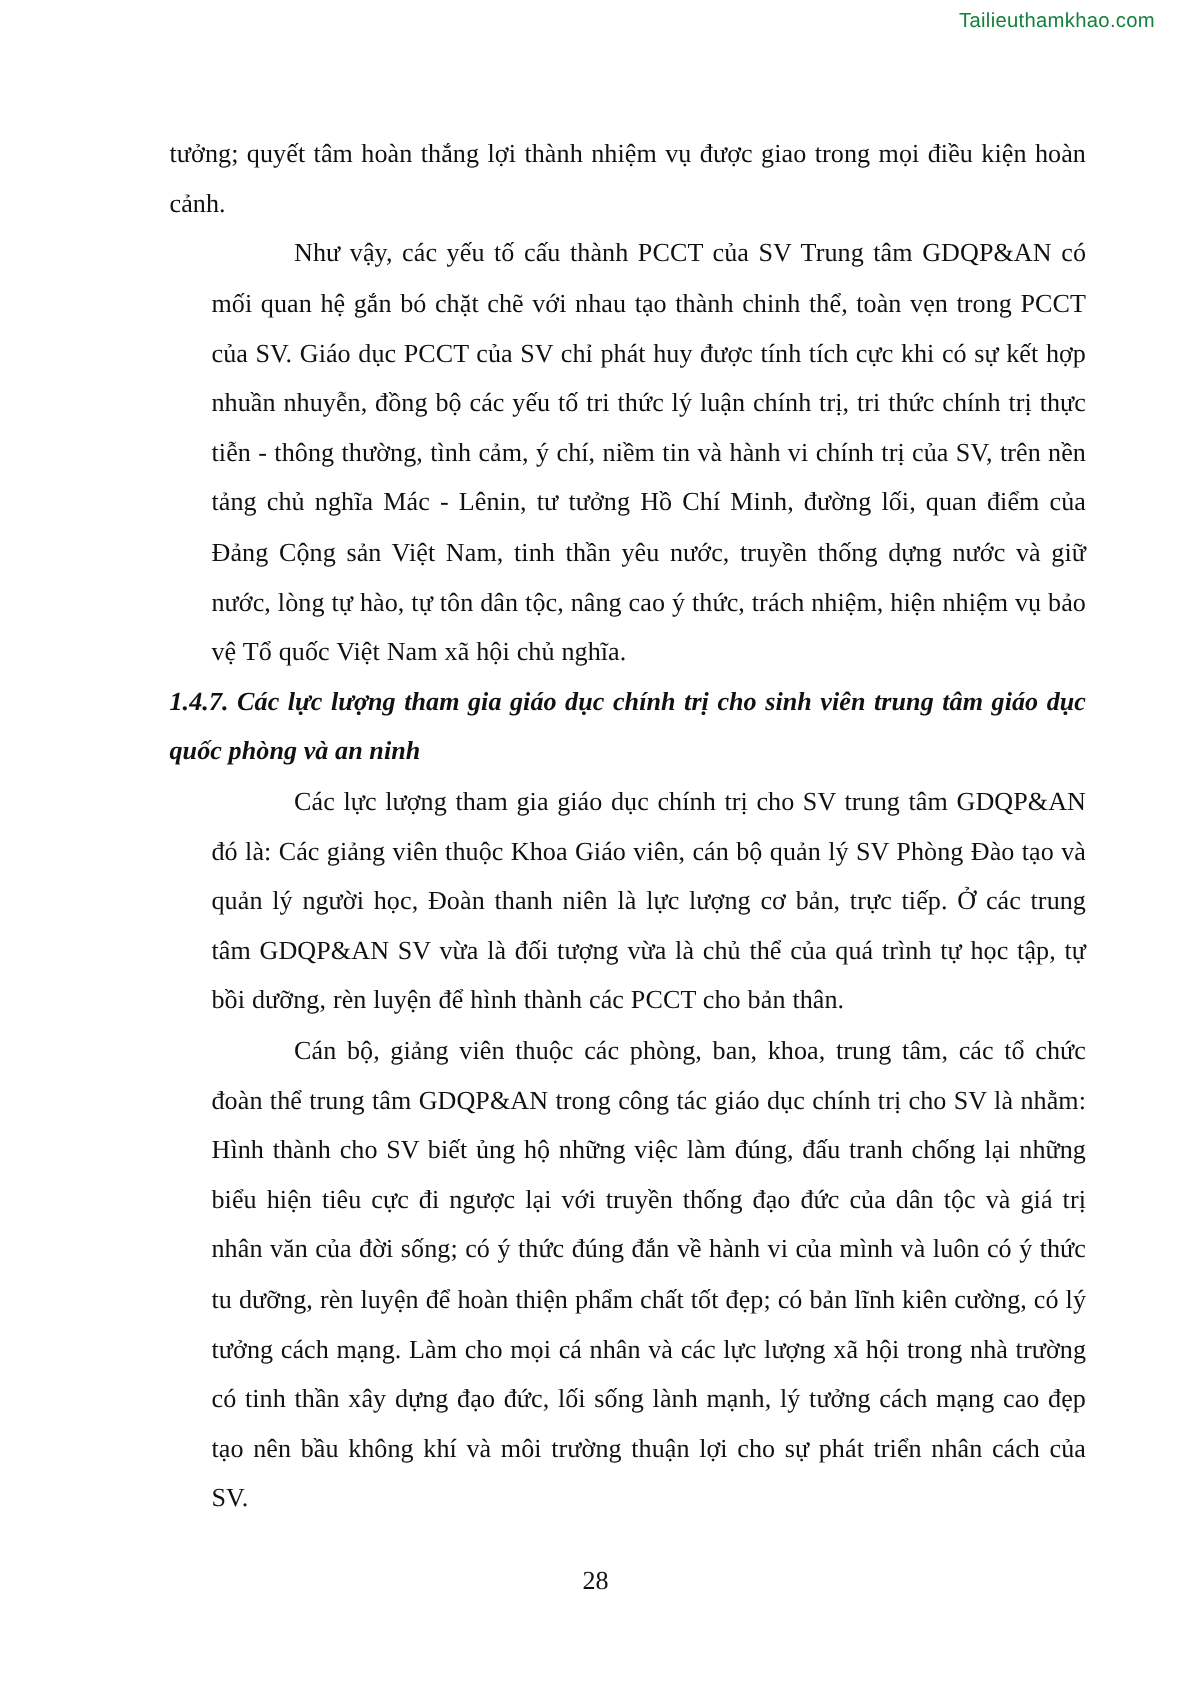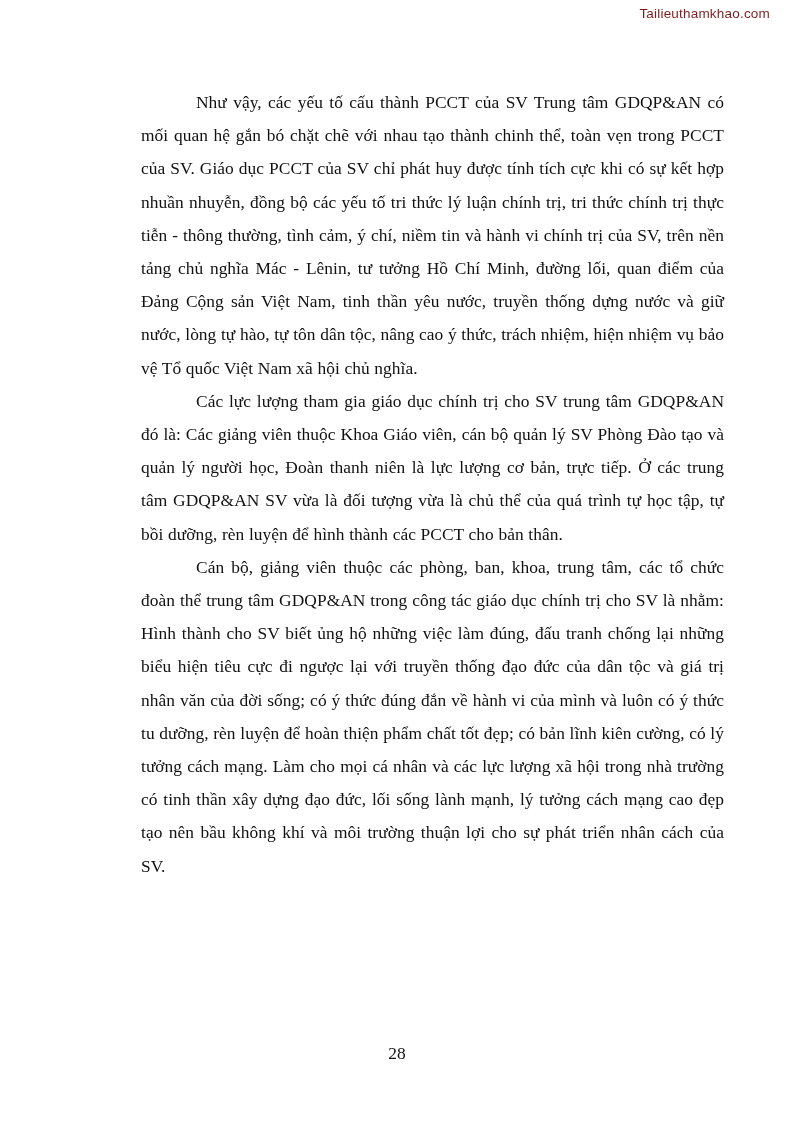--- a/index.html
+++ b/index.html
@@ -22,21 +22,21 @@
     background: #ffffff;
   }
 
   .watermark {
     position: absolute;
     top: 6px;
     right: 24px;
     font-family: "Liberation Sans", sans-serif;
     font-size: 13.5px;
     letter-spacing: 0.2px;
-    color: #7f1d1d;
+    color: #15803d;
     user-select: none;
     white-space: nowrap;
   }
 
   .text-body {
     position: absolute;
     left: 113px;
     top: 86px;
     width: 611px;
   }
@@ -79,23 +79,25 @@
 </style>
 </head>
 <body>
 
 <div class="page">
 
   <div class="watermark">Tailieuthamkhao.com</div>
 
   <div class="text-body">
 
+    <p class="para">tưởng; quyết tâm hoàn thắng lợi thành nhiệm vụ được giao trong mọi điều kiện hoàn cảnh.</p>
 
     <p class="para indent">Như vậy, các yếu tố cấu thành PCCT của SV Trung tâm GDQP&amp;AN có mối quan hệ gắn bó chặt chẽ với nhau tạo thành chinh thể, toàn vẹn trong PCCT của SV. Giáo dục PCCT của SV chỉ phát huy được tính tích cực khi có sự kết hợp nhuần nhuyễn, đồng bộ các yếu tố tri thức lý luận chính trị, tri thức chính trị thực tiễn - thông thường, tình cảm, ý chí, niềm tin và hành vi chính trị của SV, trên nền tảng chủ nghĩa Mác - Lênin, tư tưởng Hồ Chí Minh, đường lối, quan điểm của Đảng Cộng sản Việt Nam, tinh thần yêu nước, truyền thống dựng nước và giữ nước, lòng tự hào, tự tôn dân tộc, nâng cao ý thức, trách nhiệm, hiện nhiệm vụ bảo vệ Tổ quốc Việt Nam xã hội chủ nghĩa.</p>
 
+    <h3 class="section-heading">1.4.7. Các lực lượng tham gia giáo dục chính trị cho sinh viên trung tâm giáo dục quốc phòng và an ninh</h3>
 
     <p class="para indent">Các lực lượng tham gia giáo dục chính trị cho SV trung tâm GDQP&amp;AN đó là: Các giảng viên thuộc Khoa Giáo viên, cán bộ quản lý SV Phòng Đào tạo và quản lý người học, Đoàn thanh niên là lực lượng cơ bản, trực tiếp. Ở các trung tâm GDQP&amp;AN SV vừa là đối tượng vừa là chủ thể của quá trình tự học tập, tự bồi dưỡng, rèn luyện để hình thành các PCCT cho bản thân.</p>
 
     <p class="para indent">Cán bộ, giảng viên thuộc các phòng, ban, khoa, trung tâm, các tổ chức đoàn thể trung tâm GDQP&amp;AN trong công tác giáo dục chính trị cho SV là nhằm: Hình thành cho SV biết ủng hộ những việc làm đúng, đấu tranh chống lại những biểu hiện tiêu cực đi ngược lại với truyền thống đạo đức của dân tộc và giá trị nhân văn của đời sống; có ý thức đúng đắn về hành vi của mình và luôn có ý thức tu dưỡng, rèn luyện để hoàn thiện phẩm chất tốt đẹp; có bản lĩnh kiên cường, có lý tưởng cách mạng. Làm cho mọi cá nhân và các lực lượng xã hội trong nhà trường có tinh thần xây dựng đạo đức, lối sống lành mạnh, lý tưởng cách mạng cao đẹp tạo nên bầu không khí và môi trường thuận lợi cho sự phát triển nhân cách của SV.</p>
 
   </div>
 
   <div class="page-number">28</div>
 
 </div>

